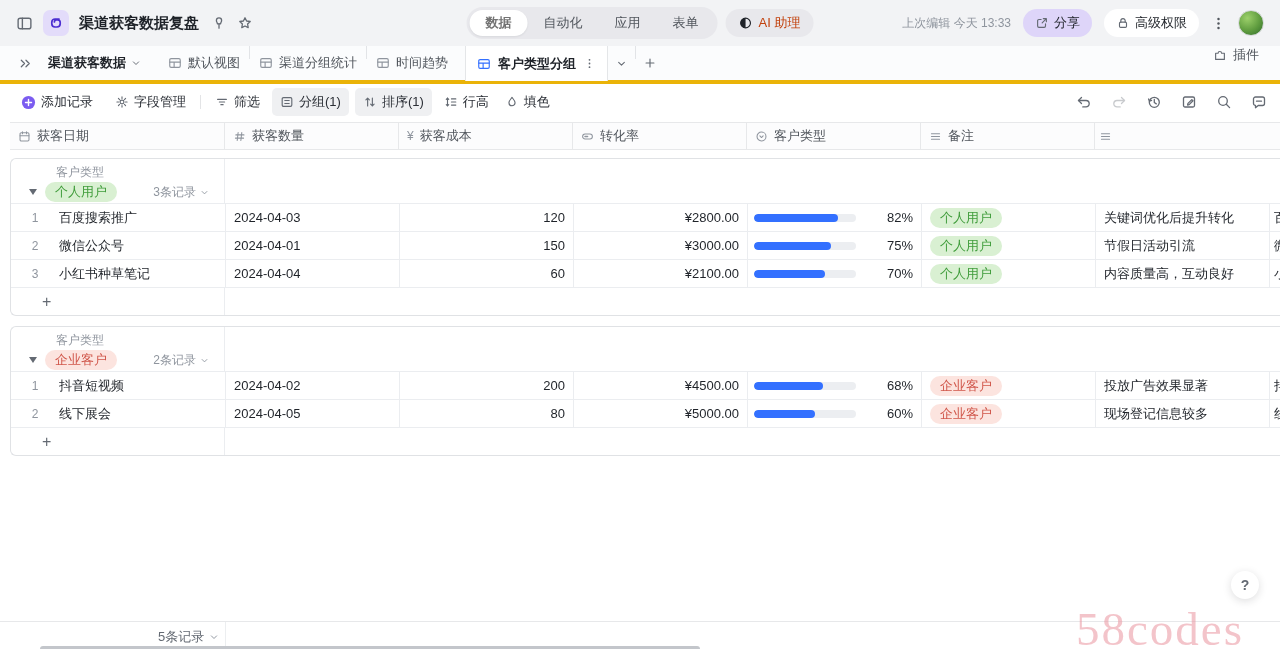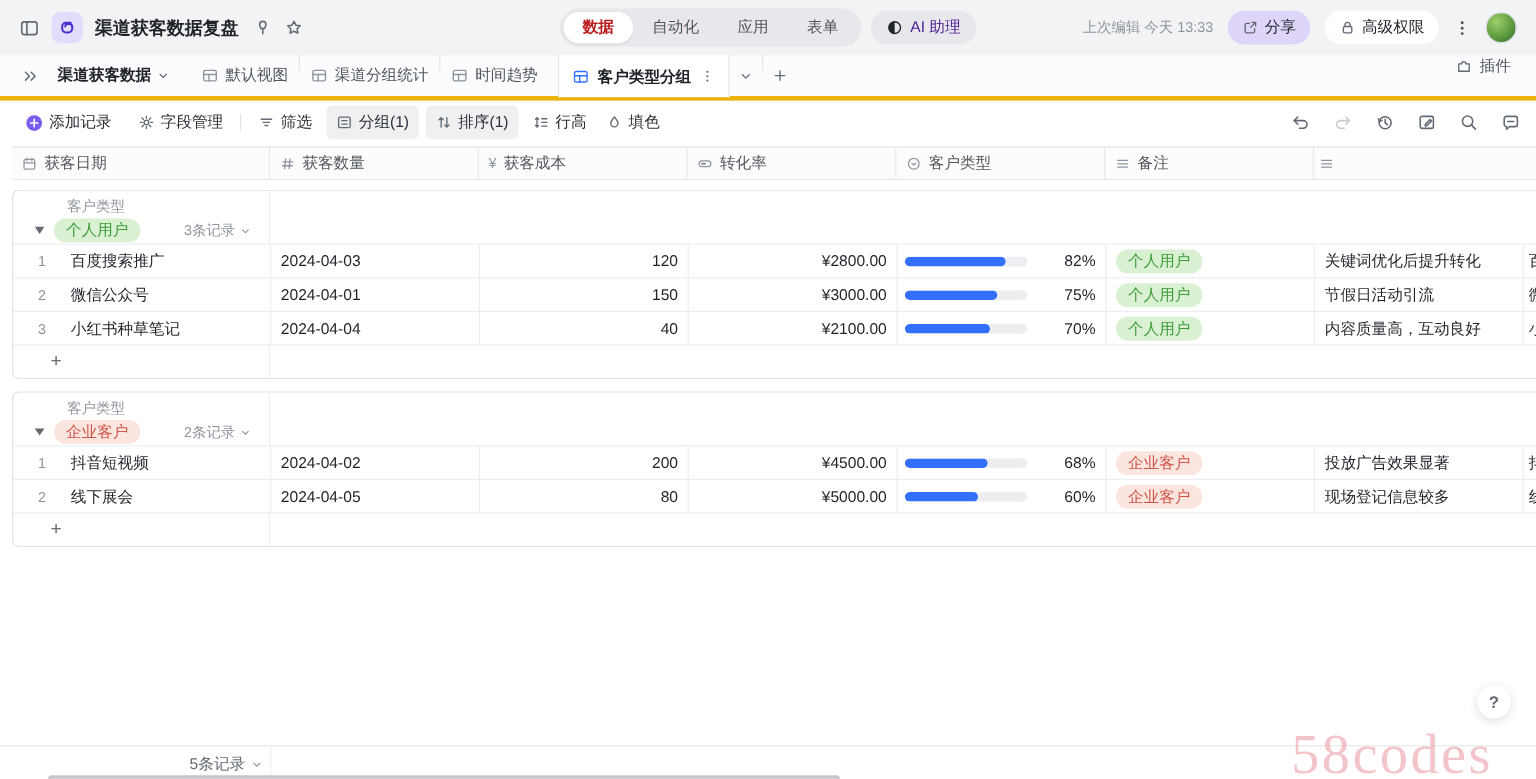--- a/index.html
+++ b/index.html
@@ -11,22 +11,22 @@
   .ic-blue{stroke:#3370ff}
 
   
   .topbar{height:46px;background:#f2f3f5;display:flex;align-items:center;padding:0 16px;position:relative}
   .tb-left{display:flex;align-items:center;gap:10px}
   .app-icon{width:26px;height:26px;border-radius:7px;background:#e3dcfa;display:flex;align-items:center;justify-content:center}
   .doc-title{font-size:15px;font-weight:700;margin-right:2px}
   .tb-center{position:absolute;left:50%;top:50%;transform:translate(-50%,-50%);display:flex;align-items:center;gap:8px}
   .tab-group{display:flex;background:#e8e8ec;border-radius:16px;padding:3px}
   .tab{padding:4px 16px;font-size:13px;color:#51565d;border-radius:13px;cursor:pointer;white-space:nowrap}
-  .tab.active{background:#fff;color:#b91c1c;font-weight:700;box-shadow:0 1px 2px rgba(31,35,41,.08)}
-  .ai-pill{display:flex;align-items:center;gap:6px;background:#e8e8ec;border-radius:16px;padding:5px 13px;font-size:13px;color:#4c1d95}
+  .tab.active{background:#fff;color:#737373;font-weight:700;box-shadow:0 1px 2px rgba(31,35,41,.08)}
+  .ai-pill{display:flex;align-items:center;gap:6px;background:#e8e8ec;border-radius:16px;padding:5px 13px;font-size:13px;color:#c2410c}
   .tb-right{margin-left:auto;display:flex;align-items:center;gap:12px}
   .last-edited{font-size:12px;color:#8f959e;white-space:nowrap}
   .pill-btn{display:flex;align-items:center;gap:5px;border-radius:15px;padding:5px 12px;font-size:13px;color:#1f2329;white-space:nowrap}
   .btn-share{background:#ded5f9}
   .btn-perm{background:#fff}
   .avatar{width:26px;height:26px;border-radius:50%;background:radial-gradient(circle at 35% 30%,#9cd06a 0%,#5f9c3f 55%,#2f6b2a 100%);border:1px solid #d8dadd}
 
   
   .viewbar{height:38px;background:#fbfcfd;border-bottom:4px solid #eab308;display:flex;align-items:flex-start;padding:0 12px}
   .vb-item{display:flex;align-items:center;gap:6px;color:#51565d;padding:0 9px;height:100%;cursor:pointer;white-space:nowrap}
@@ -476,21 +476,21 @@
 
     <div class="grow grid-cols">
       <div class="gcell cell-name">
           <span class="rownum">3</span>
           <span>小红书种草笔记</span>
         </div>
       <div class="gcell">
           <span>2024-04-04</span>
         </div>
       <div class="gcell right">
-          <span>40</span>
+          <span>60</span>
         </div>
       <div class="gcell right">
           <span>¥2100.00</span>
         </div>
       <div class="gcell rate-cell">
           <span class="rate-track">
             <span class="rate-fill" style="display: block; width: 70%;"></span>
           </span>
           <span class="rate-pct">70%</span>
         </div>

